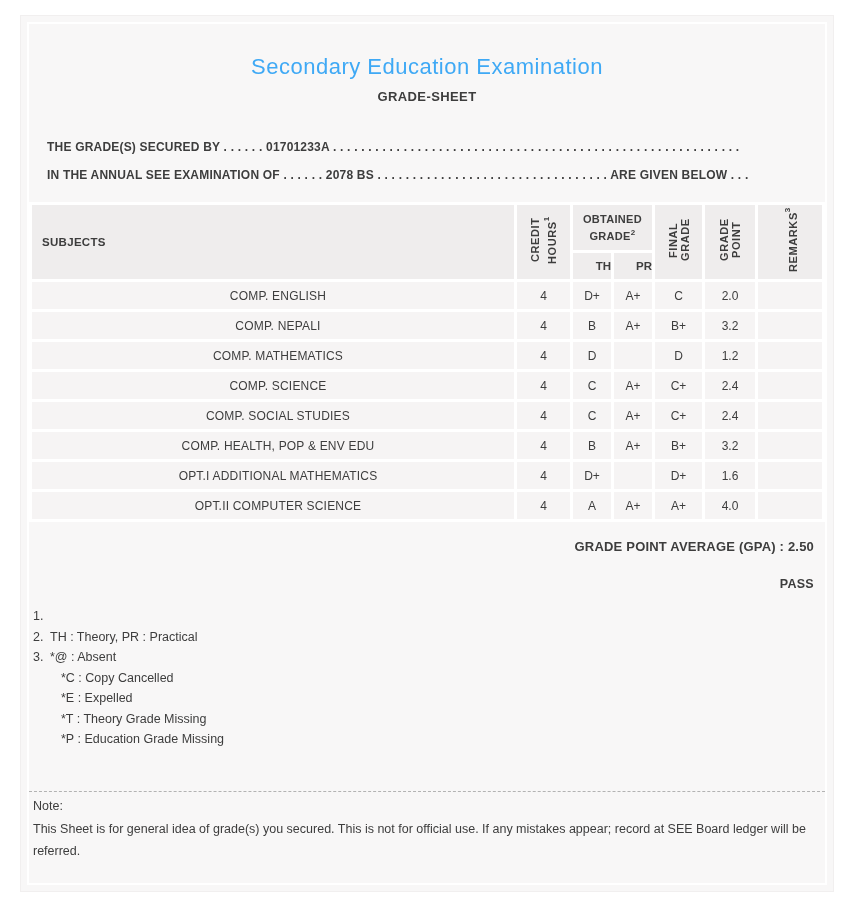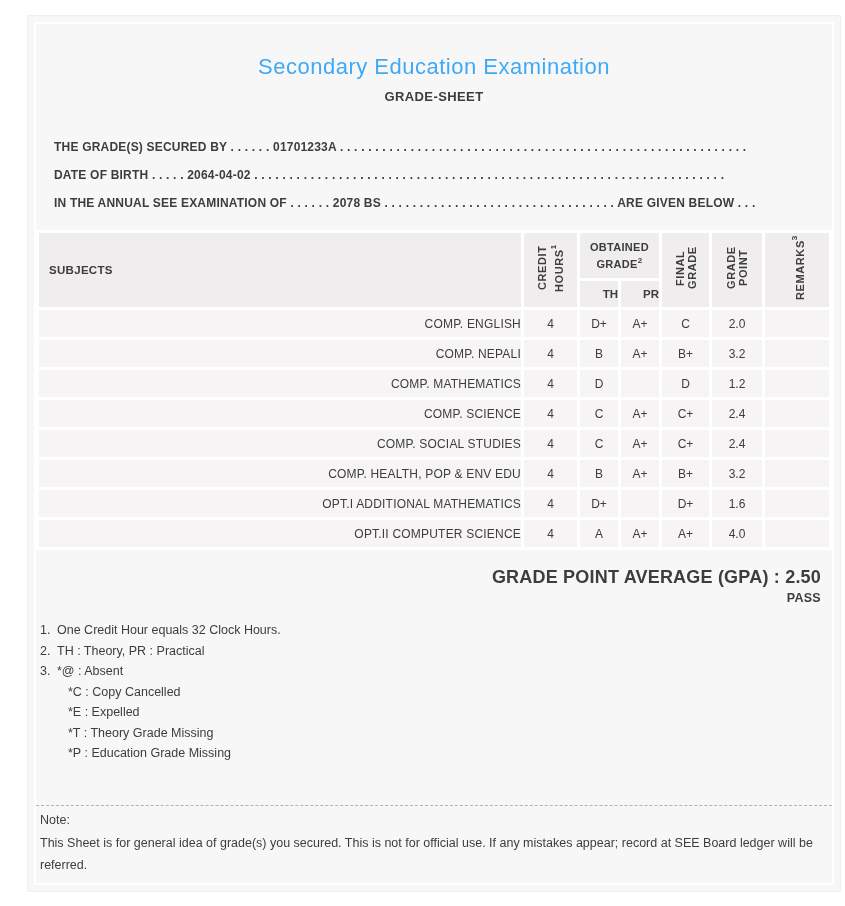--- a/index.html
+++ b/index.html
@@ -6,21 +6,21 @@
   html, body { width: 845px; height: 906px; }
   body {
     position: relative;
     background: var(--page-bg, #ffffff);
     font-family: "Liberation Sans", sans-serif;
     color: var(--text, #3d3d3d);
     overflow: hidden;
   }
   .panel {
     position: absolute;
-    left: 27px; top: 15px;
+    left: 20px; top: 15px;
     width: 814px; height: 877px;
     background: var(--panel-bg, #f8f7f7);
     border: 1px solid #f1efef;
   }
   .card {
     position: absolute;
     left: 6px; top: 6px; right: 6px; bottom: 6px;
     border: 2px solid #ffffff;
     padding-top: 30px;
   }
@@ -82,51 +82,50 @@
     font-weight: 700;
     letter-spacing: 0.6px;
     line-height: 12px;
     height: 50px;
     white-space: normal;
   }
   .vert.vert-long { height: 66px; }
   sup { font-size: 8px; }
   td.subject-cell {
     height: 27px;
-    text-align: right;
+    text-align: center;
     padding-left: 10px;
     font-size: 12px;
     letter-spacing: 0.2px;
     vertical-align: middle;
   }
   td.val-cell { height: 27px; text-align: center; font-size: 12px; vertical-align: middle; }
   .summary { margin-top: 17px; padding-right: 11px; text-align: right; }
-  .gpa-line { font-size: 18px; font-weight: 700; letter-spacing: 0.2px; }
-  .result-line { font-size: 12.5px; font-weight: 700; margin-top: 3px; letter-spacing: 0.3px; }
+  .gpa-line { font-size: 13px; font-weight: 700; letter-spacing: 0.2px; }
+  .result-line { font-size: 12.5px; font-weight: 700; margin-top: 23px; letter-spacing: 0.3px; }
   .footnotes { margin-top: 15px; padding-left: 4px; font-size: 12.5px; }
   .fn-item { display: flex; line-height: 20.5px; }
   .fn-marker { width: 17px; flex: 0 0 17px; }
   .fn-sub { margin-left: 28px; line-height: 20.5px; }
   .dashed-sep { margin-top: 41px; border-top: 1px dashed var(--dashed-line, #b3b3b3); }
   .note-block { padding: 4px 8px 0 4px; }
   .note-label { font-size: 12.5px; line-height: 21px; }
   .note-text { font-size: 12.5px; line-height: 22px; margin-top: 1px; }
 </style>
 </head>
 <body>
 
 <div class="panel">
   <div class="card">
 
     <div class="title">Secondary Education Examination</div>
     <div class="subtitle">GRADE-SHEET</div>
 
     <div class="info-block">
       <div class="info-line">THE GRADE(S) SECURED BY . . . . . . 01701233A . . . . . . . . . . . . . . . . . . . . . . . . . . . . . . . . . . . . . . . . . . . . . . . . . . . . . . . . . .</div>
-      <div class="info-line">DATE OF BIRTH . . . . . 2064-04-02 . . . . . . . . . . . . . . . . . . . . . . . . . . . . . . . . . . . . . . . . . . . . . . . . . . . . . . . . . . . . . . . . . . .</div>
       <div class="info-line">IN THE ANNUAL SEE EXAMINATION OF . . . . . . 2078 BS . . . . . . . . . . . . . . . . . . . . . . . . . . . . . . . . . ARE GIVEN BELOW . . .</div>
     </div>
 
     <table class="grades">
       <colgroup>
         <col class="c-subject">
           <col class="c-credit">
           <col class="c-th">
           <col class="c-pr">
         <col class="c-final">
@@ -234,21 +233,20 @@
     </table>
 
     <div class="summary">
       <div class="gpa-line">GRADE POINT AVERAGE (GPA) : 2.50</div>
       <div class="result-line">PASS</div>
     </div>
 
     <div class="footnotes">
       <div class="fn-item">
         <span class="fn-marker">1.</span>
-        <span>One Credit Hour equals 32 Clock Hours.</span>
       </div>
       <div class="fn-item">
         <span class="fn-marker">2.</span>
         <span>TH : Theory, PR : Practical</span>
       </div>
       <div class="fn-item">
         <span class="fn-marker">3.</span>
         <span>*@ : Absent</span>
       </div>
       <div class="fn-sub">*C : Copy Cancelled</div>

